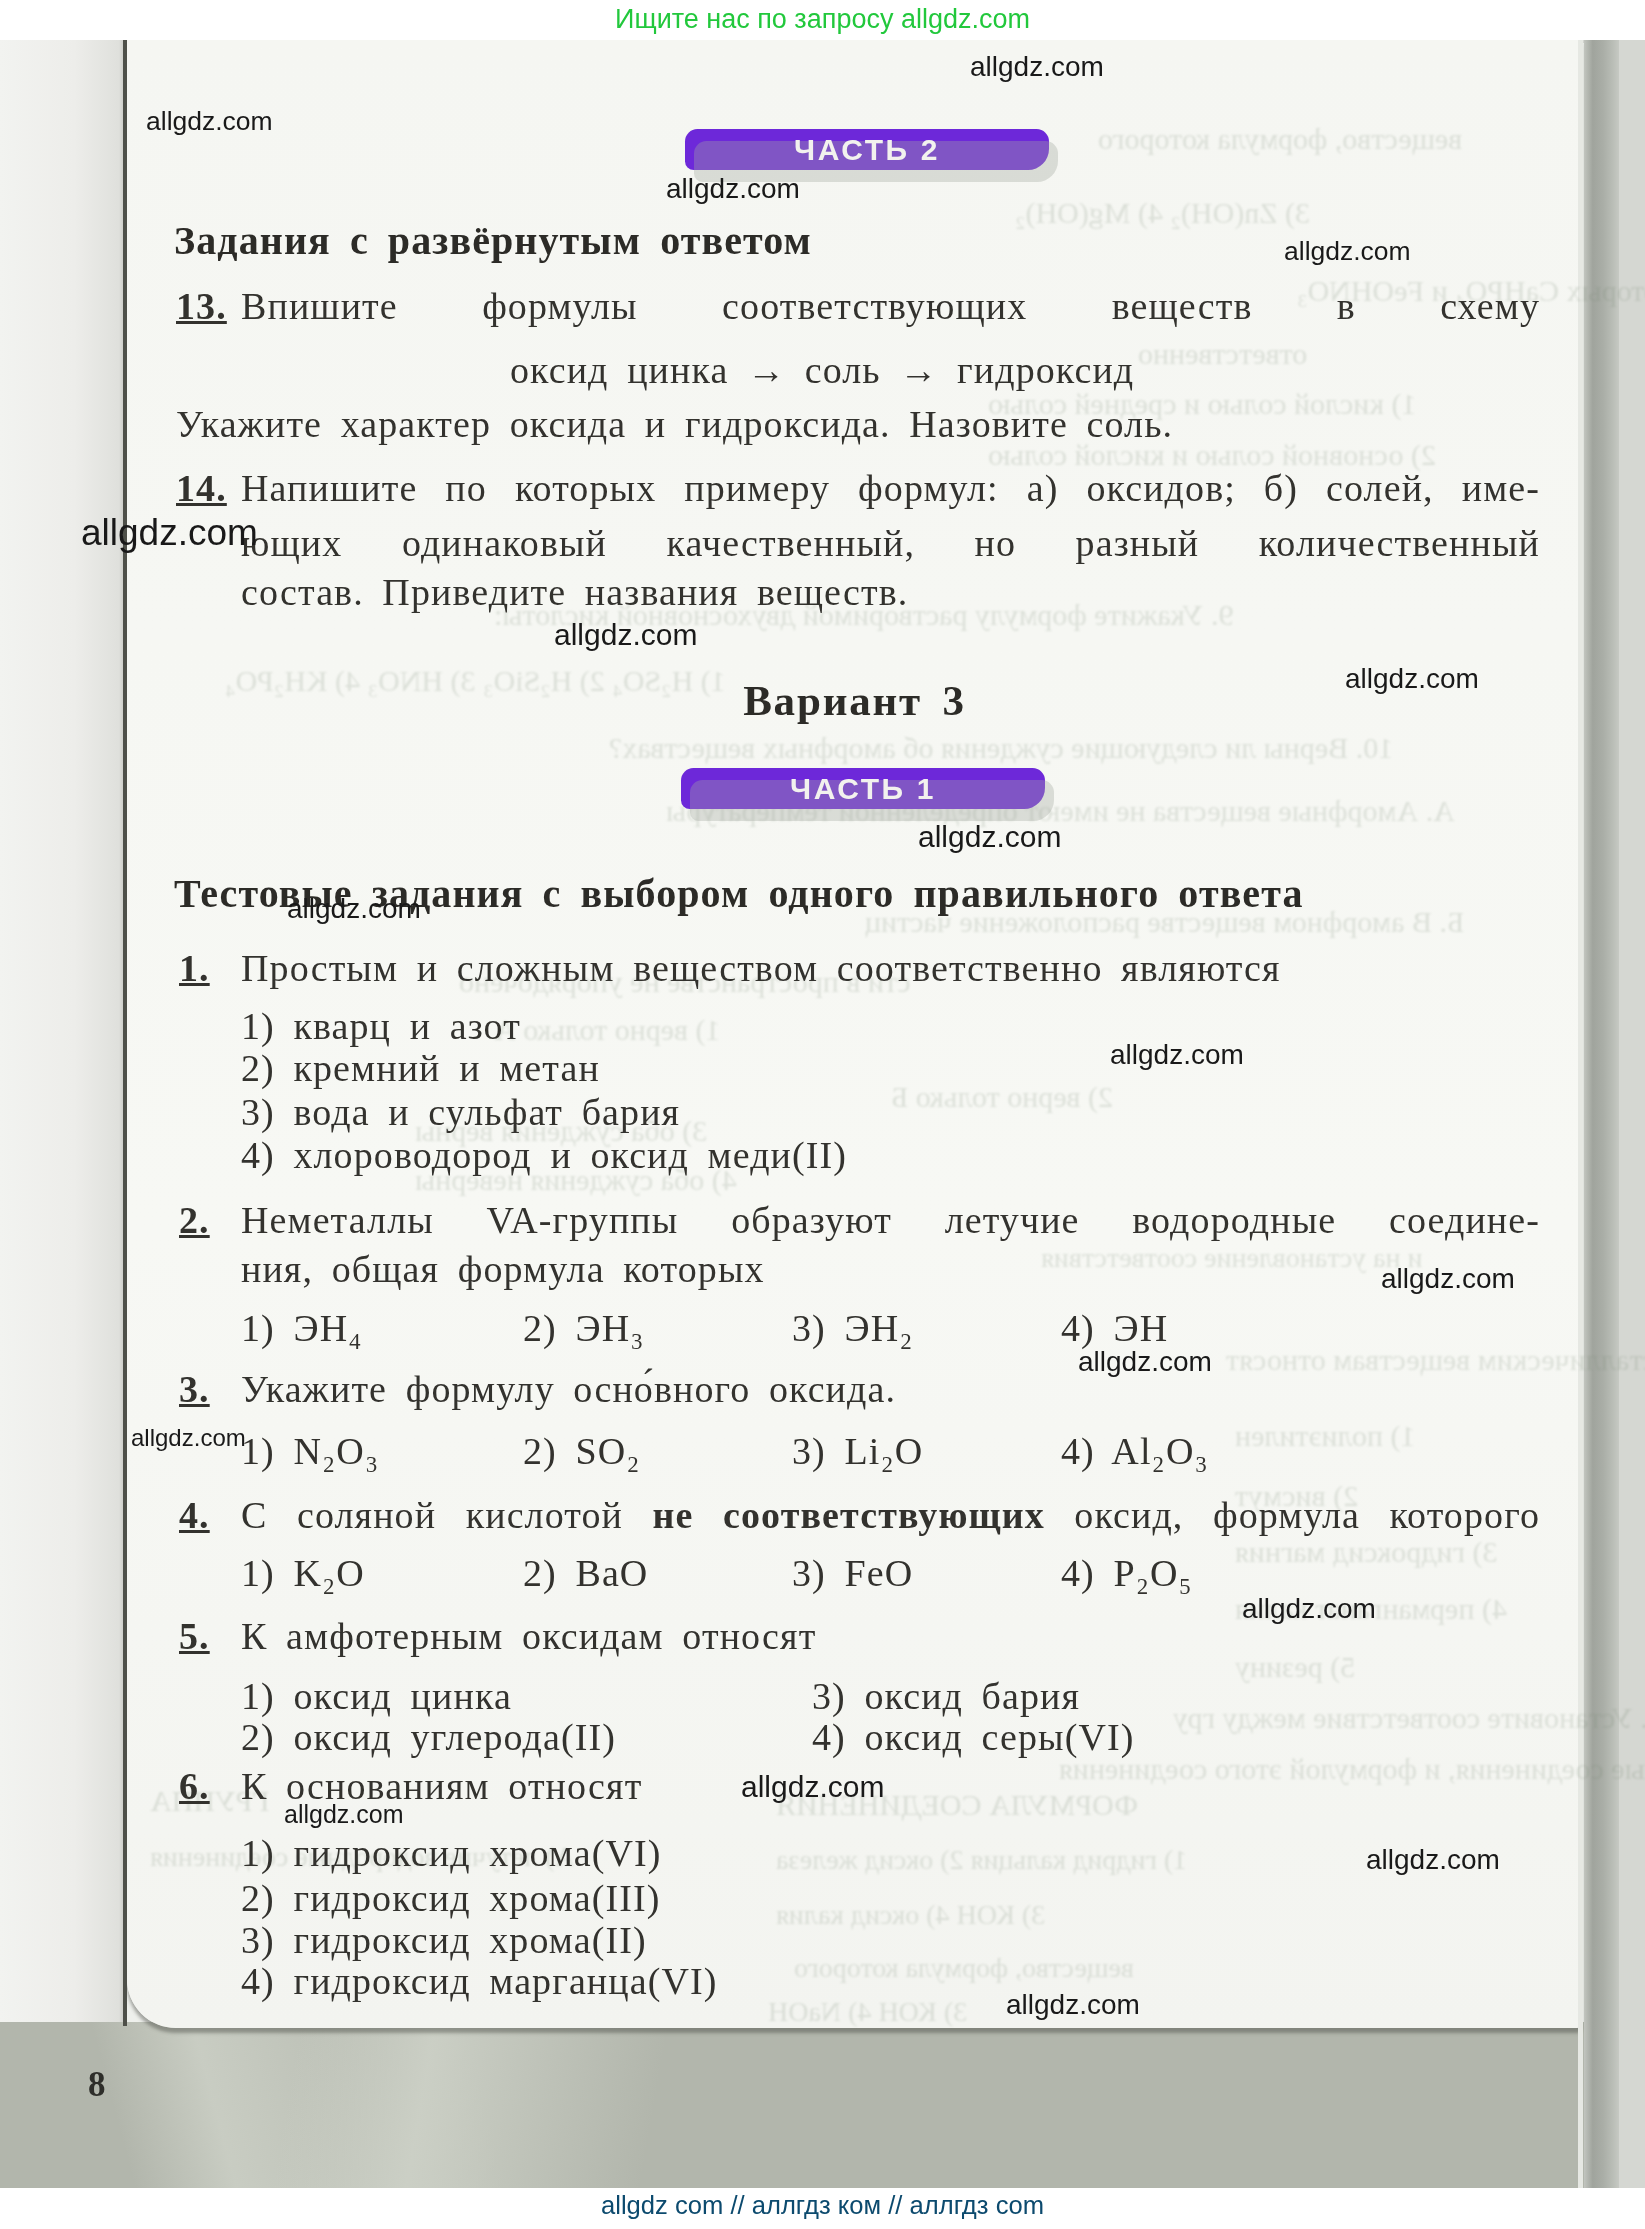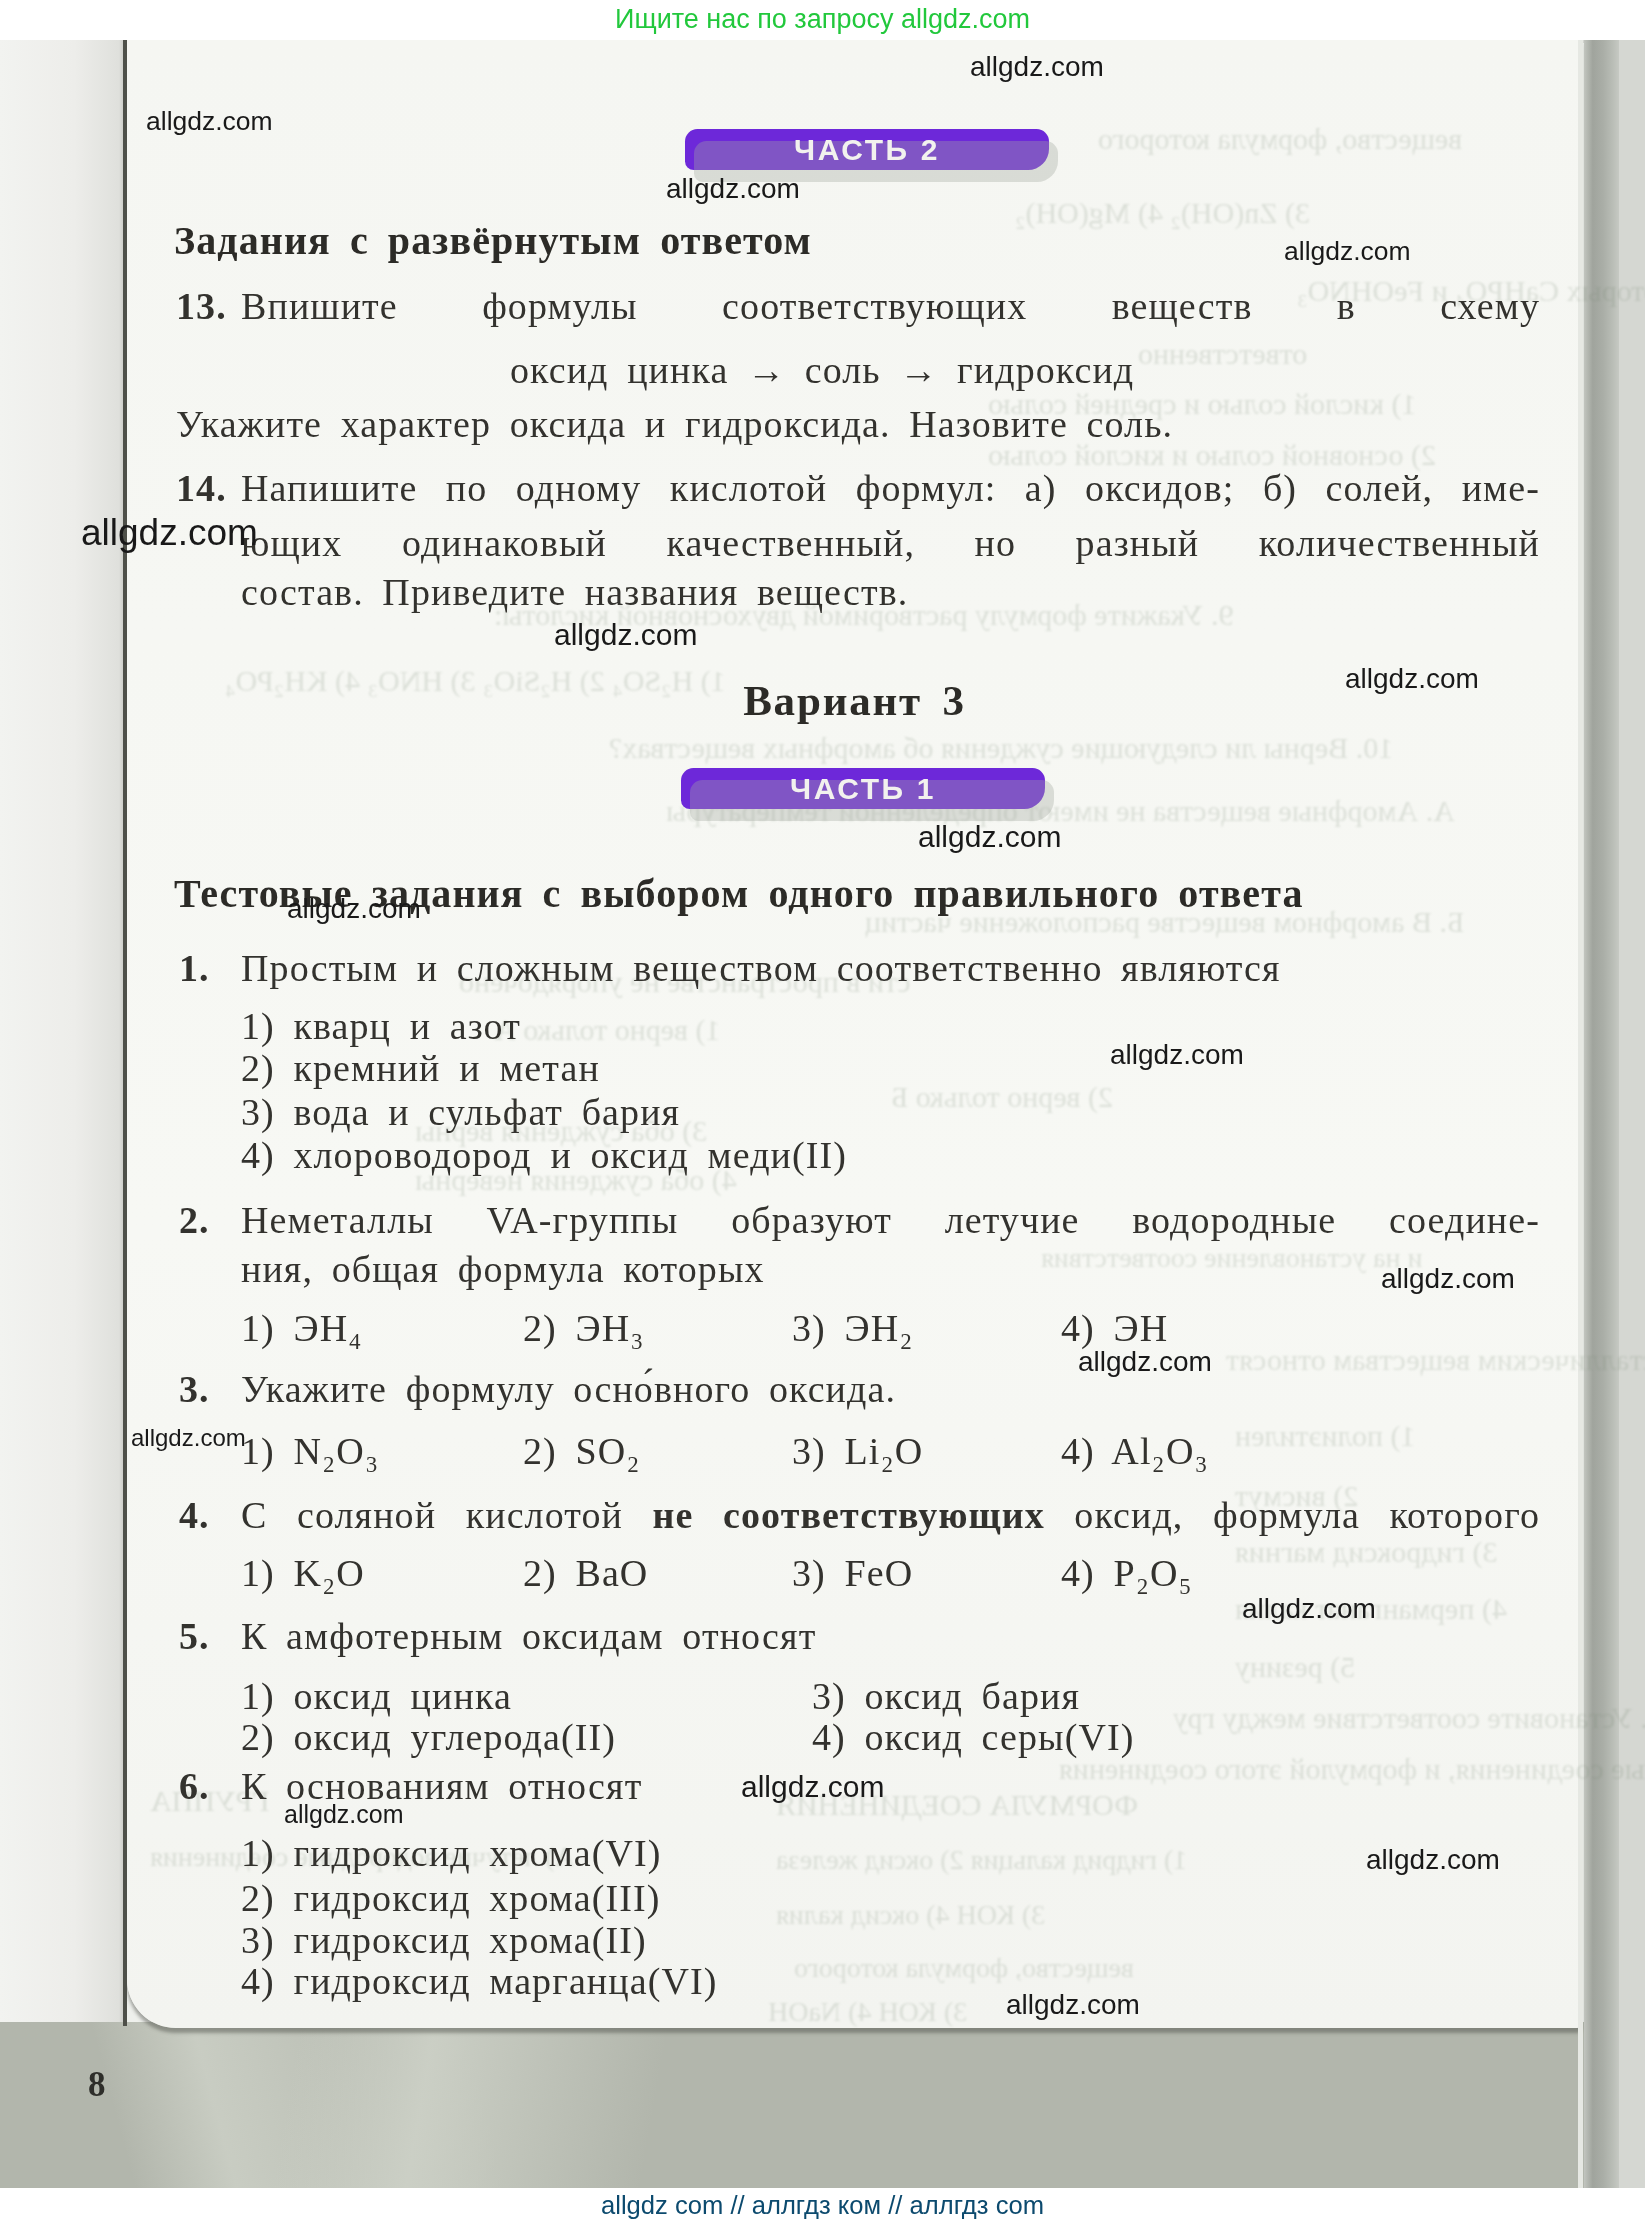--- a/index.html
+++ b/index.html
@@ -40,21 +40,21 @@
     color:#f2f2ee;letter-spacing:2.6px;z-index:6;}
   .part-bar::after{content:"";position:absolute;left:8.8px;top:12.4px;width:100%;height:100%;
     background:rgba(164,168,160,.35);border-radius:12.4px 12.4px 21px 8.8px;z-index:-1;}
   .bar2{left:685px;top:129px;}
   .bar1{left:681px;top:768px;}
   
   .txt{position:absolute;font-size:38px;color:#33322e;letter-spacing:1.1px;word-spacing:8px;
     white-space:nowrap;z-index:5;}
   .jline{width:1299px;text-align:justify;text-align-last:justify;white-space:normal;}
   .heading{font-weight:bold;font-size:40px;color:#2c2b27;}
-  .qnum{font-weight:bold;}
+  .qnum{font-weight:bold;text-decoration:underline;}
   .variant{left:127px;top:676px;width:1455px;text-align:center;font-weight:bold;font-size:43px;
     letter-spacing:1.8px;color:#2c2b27;}
   .b{font-weight:bold;}
   
   .wm{position:absolute;z-index:8;color:#191919;font-family:"Liberation Sans","DejaVu Sans",sans-serif;
     white-space:nowrap;}
   .bleed{position:absolute;z-index:2;color:#73846f;opacity:.20;filter:blur(1.1px);
     transform:scaleX(-1);transform-origin:center;white-space:nowrap;
     font-family:"Liberation Serif","DejaVu Serif",serif;}
   .pagenum{position:absolute;left:88px;top:2025px;font-weight:bold;font-size:35px;color:#2e2e2a;z-index:4;}
@@ -112,21 +112,21 @@
 
   <div class="part-bar bar2">ЧАСТЬ 2</div>
   <div class="txt heading" style="left:174px;top:217px;">Задания с развёрнутым ответом</div>
 
   <div class="txt qnum" style="left:176px;top:284px;">13.</div>
   <div class="txt jline" style="left:241px;top:284px;">Впишите формулы соответствующих веществ в схему</div>
   <div class="txt" style="left:510px;top:348px;">оксид цинка → соль → гидроксид</div>
   <div class="txt" style="left:176px;top:402px;">Укажите характер оксида и гидроксида. Назовите соль.</div>
 
   <div class="txt qnum" style="left:176px;top:466px;">14.</div>
-  <div class="txt jline" style="left:241px;top:466px;">Напишите по одному кислотой формул: а) оксидов; б) солей, име-</div>
+  <div class="txt jline" style="left:241px;top:466px;">Напишите по которых примеру формул: а) оксидов; б) солей, име-</div>
   <div class="txt jline" style="left:241px;top:521px;">ющих одинаковый качественный, но разный количественный</div>
   <div class="txt" style="left:241px;top:570px;">состав. Приведите названия веществ.</div>
 
   <div class="txt variant">Вариант 3</div>
   <div class="part-bar bar1">ЧАСТЬ 1</div>
   <div class="txt heading" style="left:174px;top:870px;">Тестовые задания с выбором одного правильного ответа</div>
 
   <div class="txt qnum" style="left:179px;top:946px;">1.</div>
   <div class="txt" style="left:241px;top:946px;">Простым и сложным веществом соответственно являются</div>
   <div class="txt" style="left:241px;top:1004px;">1) кварц и азот</div>

